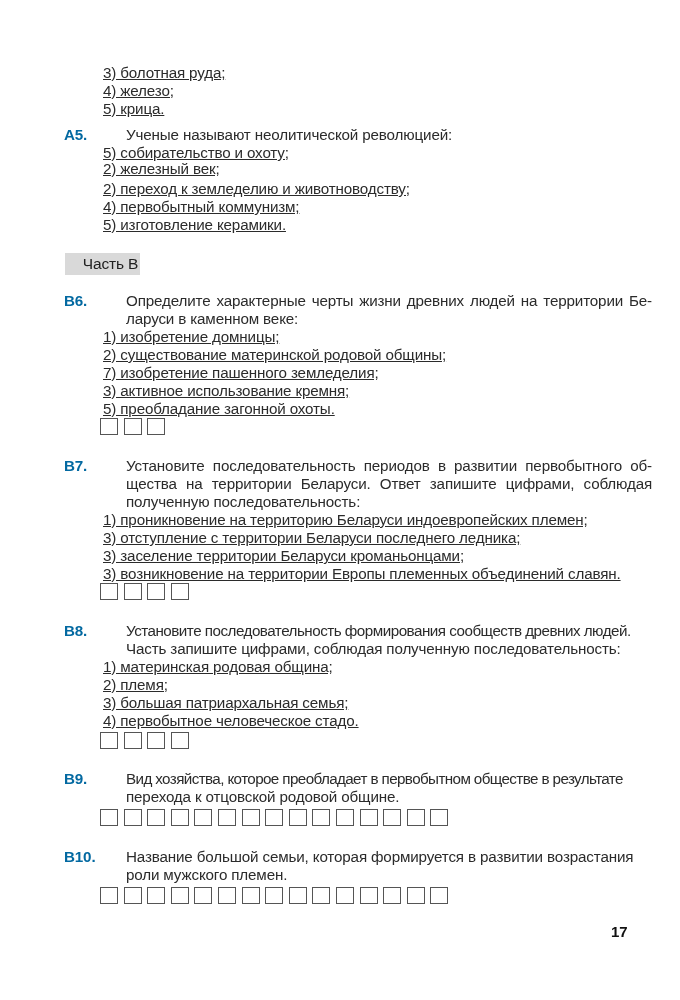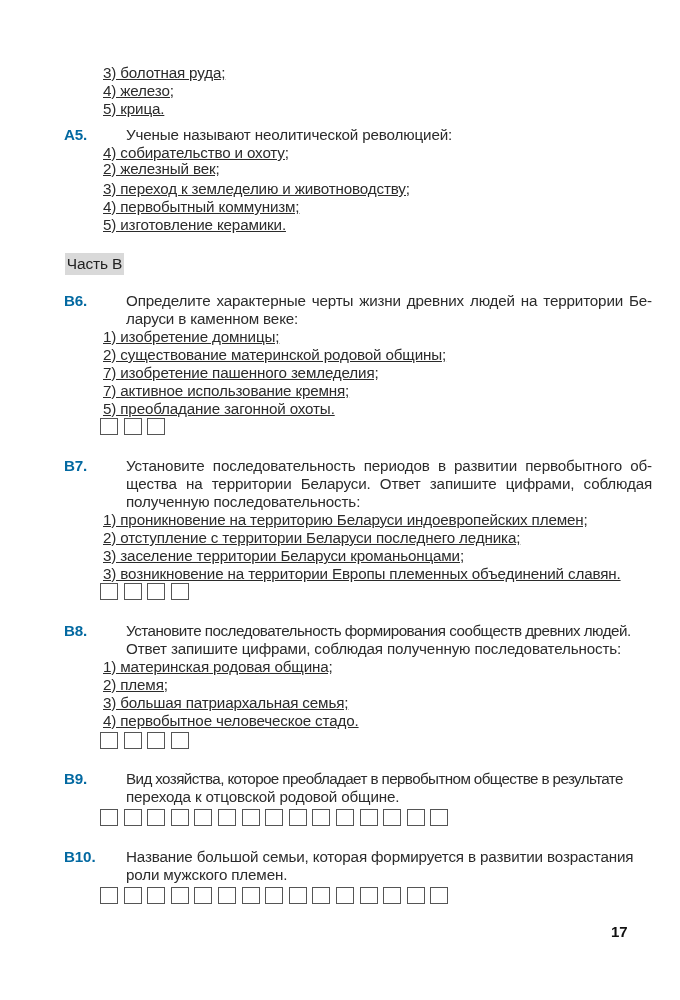--- a/index.html
+++ b/index.html
@@ -50,20 +50,21 @@
       left: 65px;
       top: 253px;
       width: 59px;
       height: 22px;
       background: #d9d9d9;
       line-height: 22px;
       text-align: center;
       font-size: 15.5px;
       color: #222;
       white-space: nowrap;
+      padding-left: 16px;
     }
     .boxes {
       position: absolute;
       left: 100px;
       display: flex;
       gap: 5.6px;
     }
     .box {
       width: 16px;
       height: 15px;
@@ -85,72 +86,72 @@
 
 <div class="page">
 
   <div class="line opt" style="top:64px">3) болотная руда;</div>
   <div class="line opt" style="top:82px">4) железо;</div>
   <div class="line opt" style="top:100px">5) крица.</div>
 
   <div>
     <div class="qlabel" style="top:126px">A5.</div>
     <div class="line qtext" style="top:126px">Ученые называют неолитической революцией:</div>
-    <div class="line opt" style="top:144px">4) собирательство и охоту;</div>
+    <div class="line opt" style="top:144px">5) собирательство и охоту;</div>
     <div class="line opt" style="top:160px">2) железный век;</div>
-    <div class="line opt" style="top:180px">3) переход к земледелию и животноводству;</div>
+    <div class="line opt" style="top:180px">2) переход к земледелию и животноводству;</div>
     <div class="line opt" style="top:198px">4) первобытный коммунизм;</div>
     <div class="line opt" style="top:216px">5) изготовление керамики.</div>
   </div>
 
   <div class="section-heading">Часть В</div>
 
   <div>
     <div class="qlabel" style="top:292px">B6.</div>
     <div class="line qtext" style="top:292px">
         <span class="justify">Определите характерные черты жизни древних людей на территории Бе-</span>
       </div>
     <div class="line qtext" style="top:310px">ларуси в каменном веке:</div>
     <div class="line opt" style="top:328px">1) изобретение домницы;</div>
     <div class="line opt" style="top:346px">2) существование материнской родовой общины;</div>
     <div class="line opt" style="top:364px">7) изобретение пашенного земледелия;</div>
-    <div class="line opt" style="top:382px">7) активное использование кремня;</div>
+    <div class="line opt" style="top:382px">3) активное использование кремня;</div>
     <div class="line opt" style="top:400px">5) преобладание загонной охоты.</div>
     <div class="boxes" style="top:418px">
         <div class="box"></div>
         <div class="box"></div>
         <div class="box"></div>
       </div>
   </div>
 
   <div>
     <div class="qlabel" style="top:457px">B7.</div>
     <div class="line qtext" style="top:457px">
         <span class="justify">Установите последовательность периодов в развитии первобытного об-</span>
       </div>
     <div class="line qtext" style="top:475px">
         <span class="justify">щества на территории Беларуси. Ответ запишите цифрами, соблюдая</span>
       </div>
     <div class="line qtext" style="top:493px">полученную последовательность:</div>
     <div class="line opt" style="top:511px">1) проникновение на территорию Беларуси индоевропейских племен;</div>
-    <div class="line opt" style="top:529px">2) отступление с территории Беларуси последнего ледника;</div>
+    <div class="line opt" style="top:529px">3) отступление с территории Беларуси последнего ледника;</div>
     <div class="line opt" style="top:547px">3) заселение территории Беларуси кроманьонцами;</div>
     <div class="line opt" style="top:565px">3) возникновение на территории Европы племенных объединений славян.</div>
     <div class="boxes" style="top:583px">
         <div class="box"></div>
         <div class="box"></div>
         <div class="box"></div>
         <div class="box"></div>
       </div>
   </div>
 
   <div>
     <div class="qlabel" style="top:622px">B8.</div>
     <div class="line qtext" style="top:622px; letter-spacing:-0.5px">Установите последовательность формирования сообществ древних людей.</div>
-    <div class="line qtext" style="top:640px">Ответ запишите цифрами, соблюдая полученную последовательность:</div>
+    <div class="line qtext" style="top:640px">Часть запишите цифрами, соблюдая полученную последовательность:</div>
     <div class="line opt" style="top:658px">1) материнская родовая община;</div>
     <div class="line opt" style="top:676px">2) племя;</div>
     <div class="line opt" style="top:694px">3) большая патриархальная семья;</div>
     <div class="line opt" style="top:712px">4) первобытное человеческое стадо.</div>
     <div class="boxes" style="top:732px">
         <div class="box"></div>
         <div class="box"></div>
         <div class="box"></div>
         <div class="box"></div>
       </div>

